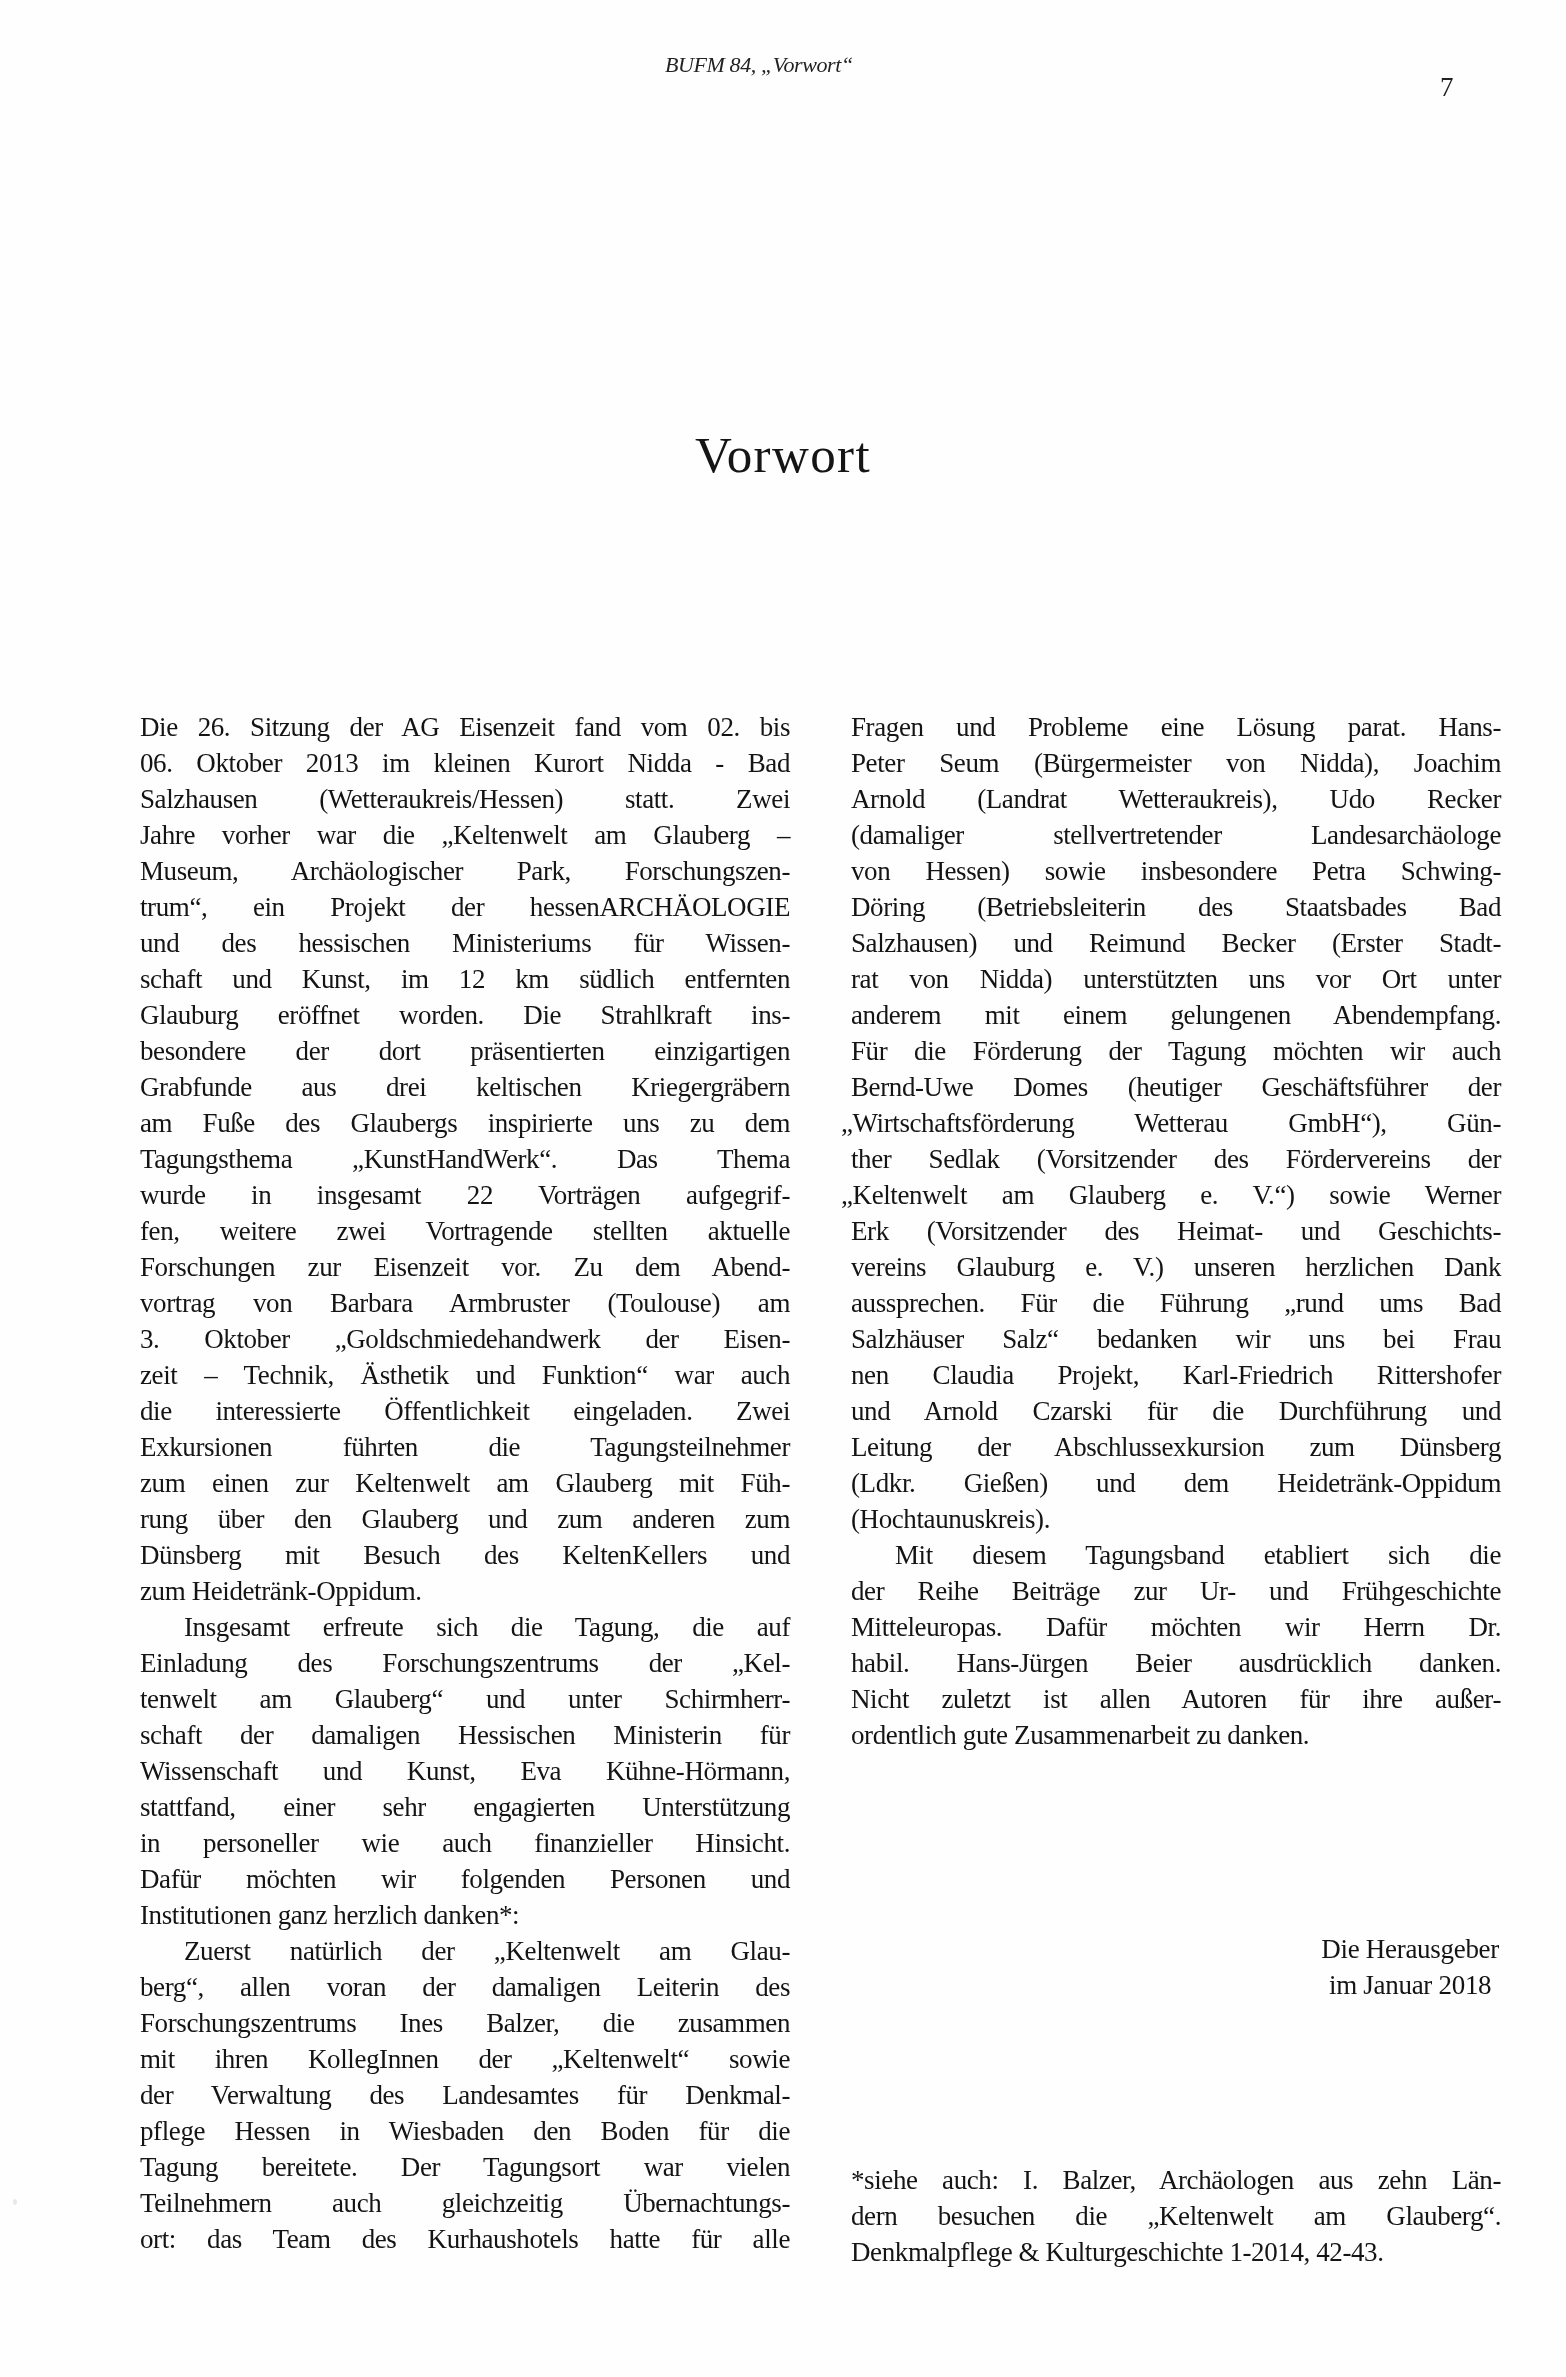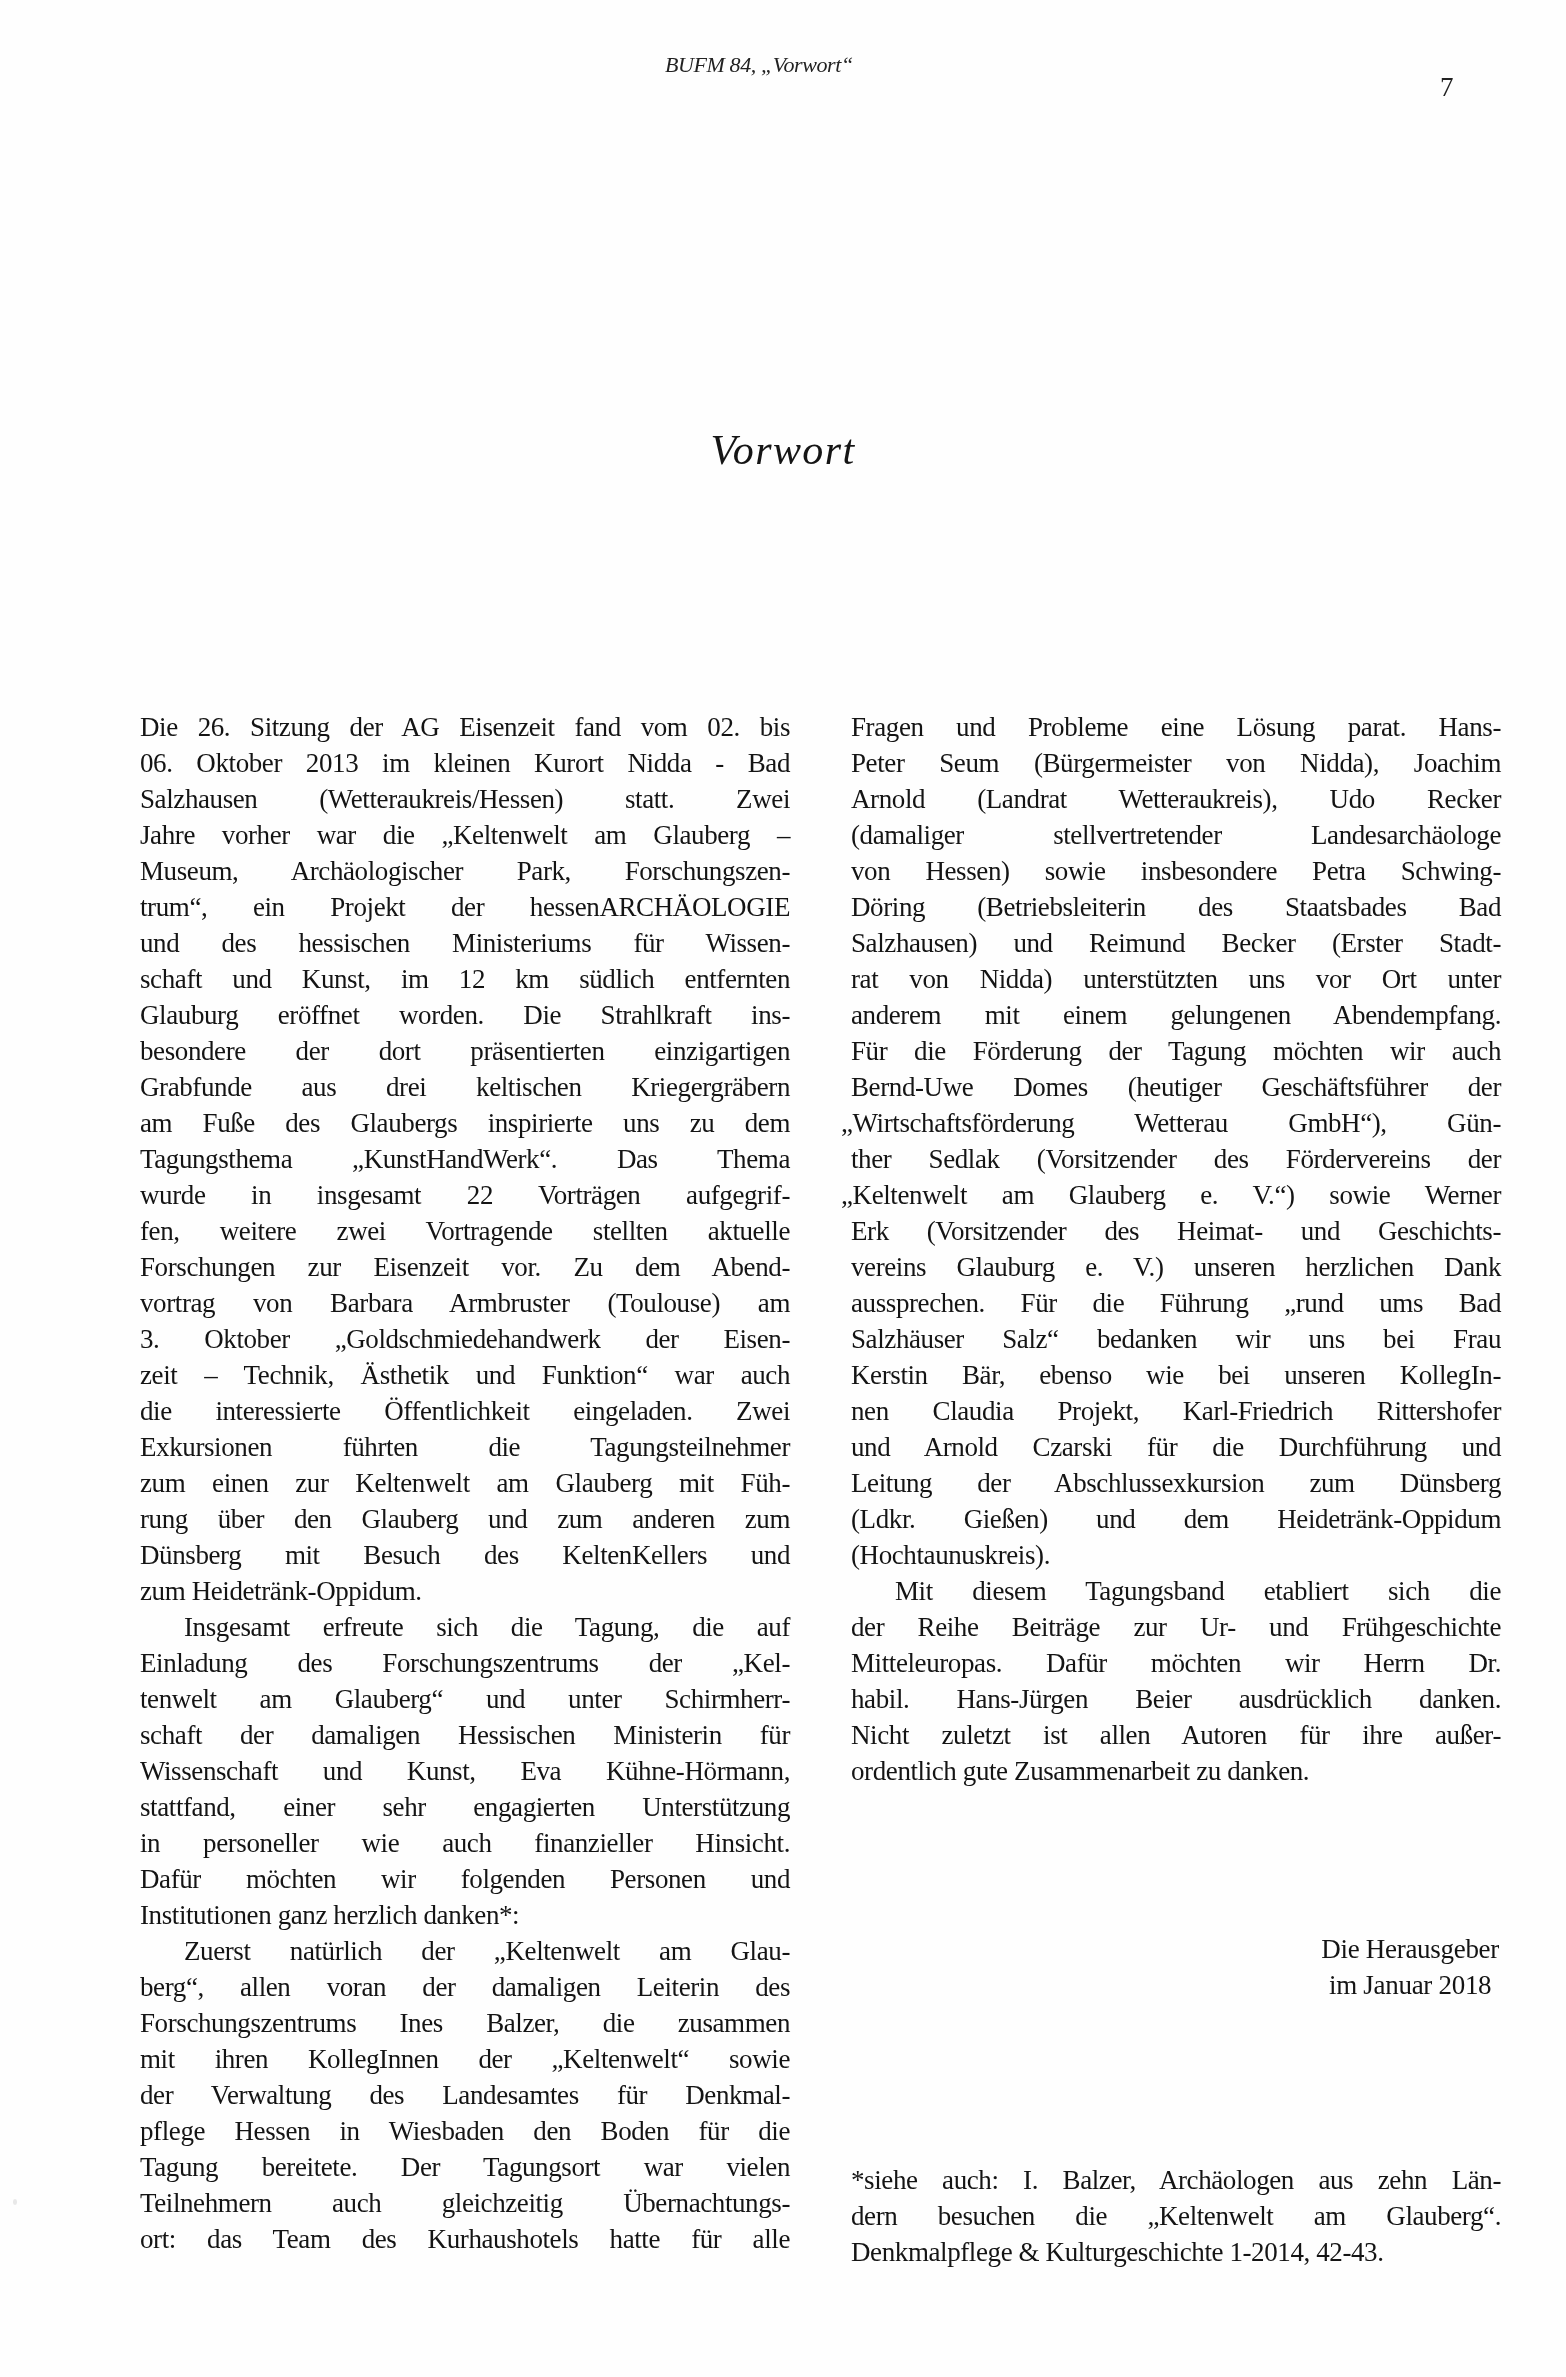--- a/index.html
+++ b/index.html
@@ -3,21 +3,21 @@
 <meta charset="utf-8">
 <style>
   html, body { margin: 0; padding: 0; background: #ffffff; }
   body { width: 1566px; height: 2377px; position: relative; overflow: hidden;
          font-family: "Liberation Serif", "DejaVu Serif", serif; color: #141414; }
   .page { position: absolute; inset: 0; background: #fefefe; padding-left: 33px; }
   .running-head { position: absolute; top: 52px; left: 665px; font-style: italic;
                   font-size: 22px; letter-spacing: -0.4px; color: #222; }
   .page-number { position: absolute; top: 72px; left: 1440px; font-size: 27px; color: #222; }
   .title { position: absolute; top: 426px; left: 0; width: 1566px; text-align: center;
-           font-style: italic; font-size: 42px; letter-spacing: 1.4px; color: #151515; }
+           font-size: 51px; letter-spacing: 1.4px; color: #151515; }
   .column { position: absolute; top: 709px; width: 650px; }
   .col-left { left: 140px; }
   .col-right { left: 851px; }
   .line { display: block; height: 36px; line-height: 36px; font-size: 27px;
           white-space: nowrap; text-align: justify; text-align-last: justify;
           letter-spacing: -0.4px; }
   .line.last { text-align-last: left; }
   .line.indent { padding-left: 44px; }
   .signature { position: absolute; top: 1931px; right: 67px; text-align: center; }
   .signature .sig-line { display: block; font-size: 27px; line-height: 36px; letter-spacing: -0.3px; }
@@ -94,21 +94,20 @@
     <span class="line">anderem mit einem gelungenen Abendempfang.</span>
     <span class="line">Für die Förderung der Tagung möchten wir auch</span>
     <span class="line">Bernd-Uwe Domes (heutiger Geschäftsführer der</span>
     <span class="line" style="margin-left:-10px;">„Wirtschaftsförderung Wetterau GmbH“), Gün-</span>
     <span class="line">ther Sedlak (Vorsitzender des Fördervereins der</span>
     <span class="line" style="margin-left:-10px;">„Keltenwelt am Glauberg e. V.“) sowie Werner</span>
     <span class="line">Erk (Vorsitzender des Heimat- und Geschichts-</span>
     <span class="line">vereins Glauburg e. V.) unseren herzlichen Dank</span>
     <span class="line">aussprechen. Für die Führung „rund ums Bad</span>
     <span class="line">Salzhäuser Salz“ bedanken wir uns bei Frau</span>
-    <span class="line">Kerstin Bär, ebenso wie bei unseren KollegIn-</span>
     <span class="line">nen Claudia Projekt, Karl-Friedrich Rittershofer</span>
     <span class="line">und Arnold Czarski für die Durchführung und</span>
     <span class="line">Leitung der Abschlussexkursion zum Dünsberg</span>
     <span class="line">(Ldkr. Gießen) und dem Heidetränk-Oppidum</span>
     <span class="line last">(Hochtaunuskreis).</span>
     <span class="line indent">Mit diesem Tagungsband etabliert sich die</span>
     <span class="line">der Reihe Beiträge zur Ur- und Frühgeschichte</span>
     <span class="line">Mitteleuropas. Dafür möchten wir Herrn Dr.</span>
     <span class="line">habil. Hans-Jürgen Beier ausdrücklich danken.</span>
     <span class="line">Nicht zuletzt ist allen Autoren für ihre außer-</span>

